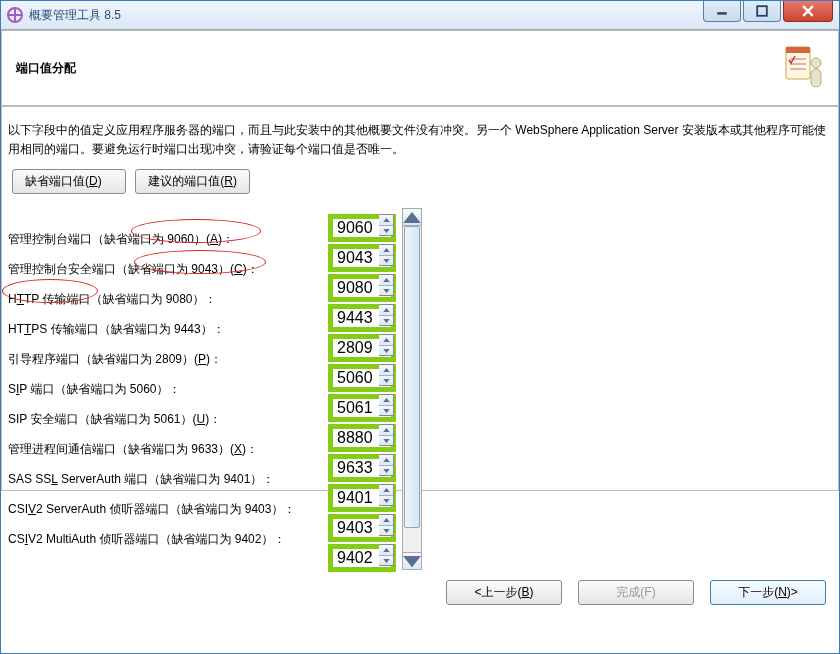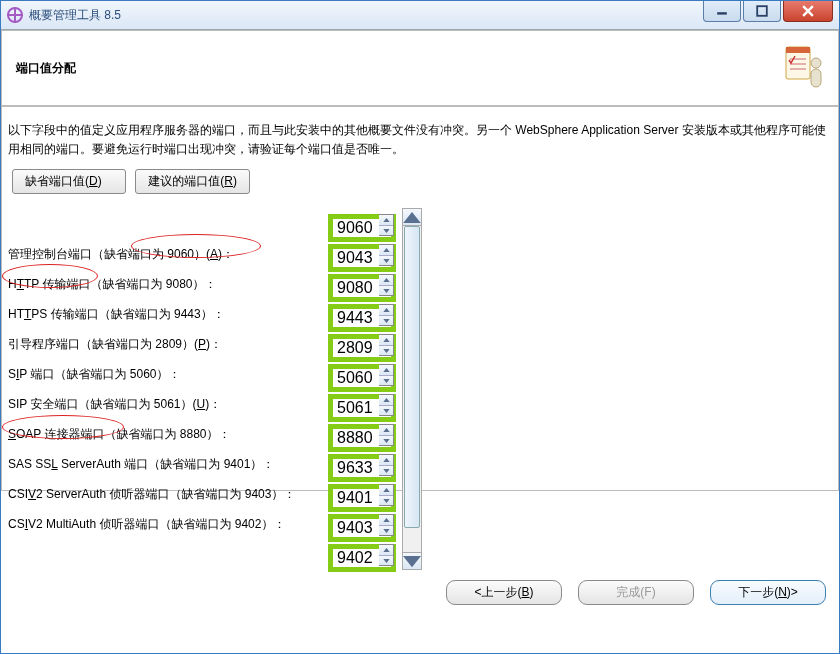--- a/index.html
+++ b/index.html
@@ -51,21 +51,21 @@
     background:#f0f0f0;position:relative;}
   .scroll .arrow{height:16px;background:linear-gradient(#f4f8fc,#dbe8f5);display:flex;align-items:center;
     justify-content:center;border-bottom:1px solid #aaa;}
   .scroll .arrow.bot{position:absolute;bottom:0;left:0;right:0;border-top:1px solid #aaa;border-bottom:none;}
   .scroll .thumb{position:absolute;left:1px;right:1px;top:17px;height:300px;border:1px solid #8aa;
     background:linear-gradient(90deg,#eef5fc,#d6e6f4);border-radius:2px;}
   
   .ann{position:absolute;border:1.5px solid #d22;border-radius:50%;pointer-events:none;}
   
   .footer{margin-top:auto;display:flex;justify-content:flex-end;gap:10px;padding-top:10px;}
-  .footer .pushbtn{min-width:90px;text-align:center;border-radius:9px;}
+  .footer .pushbtn{min-width:90px;text-align:center;}
   .footer .default{border:1px solid #3c7fb1;background:linear-gradient(#f7fbfe,#e3effa);}
   .pushbtn.disabled{color:#9a9a9a;cursor:default;}
 </style>
 </head>
 <body>
 
 <div class="titlebar">
   <div class="app-icon"></div>
   <div class="titlebar-title">概要管理工具 8.5</div>
   <div class="winbtns">
@@ -115,38 +115,41 @@
       </span>
     </div>
 
     <div class="ports">
       <div class="labels" id="labels">
           <div class="prow">
             <span class="txt">管理控制台端口（缺省端口为 9060）(<span class="underline">A</span>)：</span>
             <div class="ann" style="left: 123px; top: -5px; width: 128px; height: 22px;"></div>
           </div>
           <div class="prow">
+            <span class="txt">管理控制台安全端口（缺省端口为 9043）(<span class="underline">C</span>)：</span>
+            <div class="ann" style="left: 126px; top: -4px; width: 130px; height: 22px;"></div>
+          </div>
+          <div class="prow">
             <span class="txt">H<span class="underline">T</span>TP 传输端口（缺省端口为 9080）：</span>
             <div class="ann" style="left: -6px; top: -5px; width: 94px; height: 22px;"></div>
           </div>
           <div class="prow">
             <span class="txt">HT<span class="underline">T</span>PS 传输端口（缺省端口为 9443）：</span>
           </div>
           <div class="prow">
             <span class="txt">引导程序端口（缺省端口为 2809）(<span class="underline">P</span>)：</span>
           </div>
           <div class="prow">
             <span class="txt">S<span class="underline">I</span>P 端口（缺省端口为 5060）：</span>
           </div>
           <div class="prow">
             <span class="txt">SIP 安全端口（缺省端口为 5061）(<span class="underline">U</span>)：</span>
           </div>
           <div class="prow">
-            <span class="txt"><span class="underline">S</span>OAP 连接器端口（缺省端口为 8880）：</span>
-            <div class="ann" style="left: -6px; top: -4px; width: 120px; height: 22px;"></div>
+            <span class="txt">管理进程间通信端口（缺省端口为 9633）(<span class="underline">X</span>)：</span>
           </div>
           <div class="prow">
             <span class="txt">SAS SS<span class="underline">L</span> ServerAuth 端口（缺省端口为 9401）：</span>
           </div>
           <div class="prow">
             <span class="txt">CSI<span class="underline">V</span>2 ServerAuth 侦听器端口（缺省端口为 9403）：</span>
           </div>
           <div class="prow">
             <span class="txt">CS<span class="underline">I</span>V2 MultiAuth 侦听器端口（缺省端口为 9402）：</span>
           </div>

